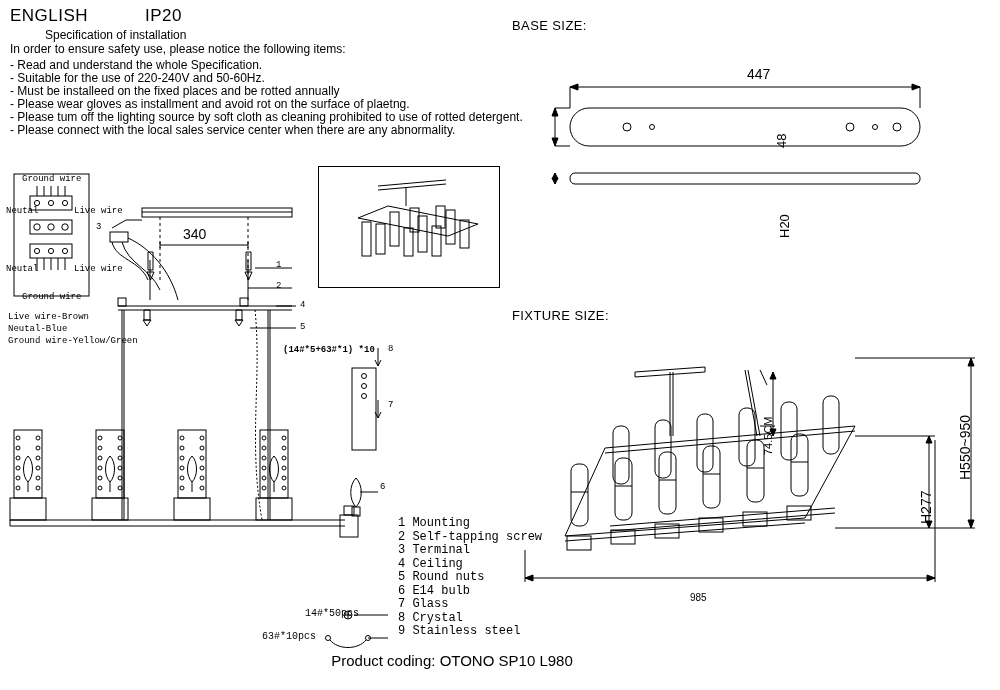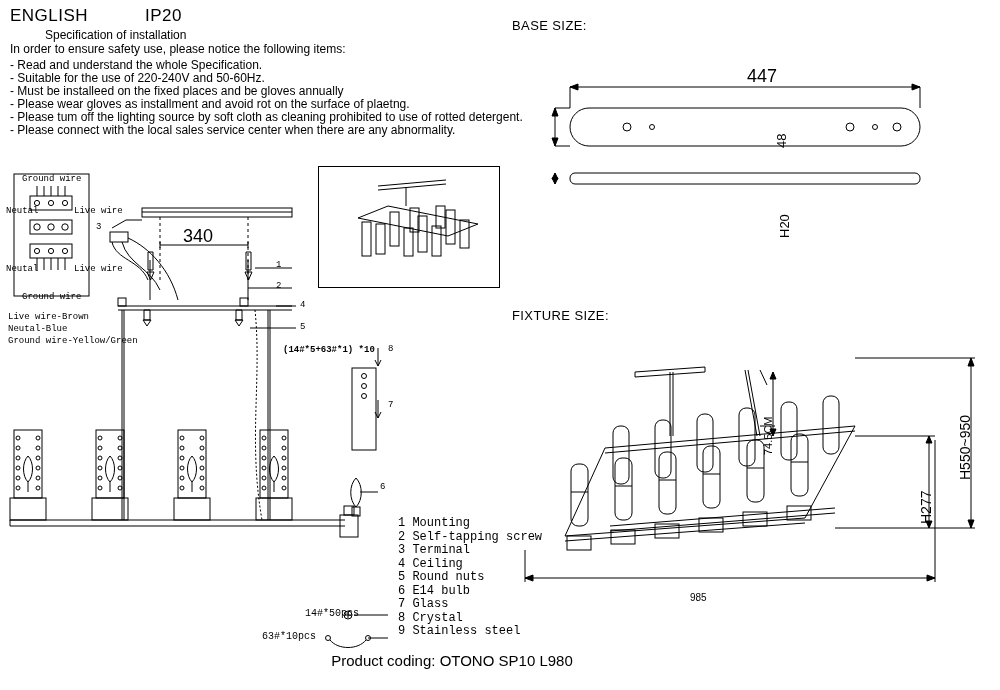--- a/index.html
+++ b/index.html
@@ -6,40 +6,40 @@
   body{
     width:1000px;height:690px;background:#ffffff;
     font-family:"Liberation Sans", sans-serif;
     color:#000;position:relative;overflow:hidden;
   }
   .abs{position:absolute;}
   .ttl{font-size:17px;letter-spacing:.5px;}
   .spec-title{font-size:12px;}
   .spec-line{font-size:12px;line-height:14.6px;}
   .sec-head{font-size:13px;letter-spacing:.4px;}
-  .dim{font-size:18px;}
+  .dim{font-size:14px;}
   .dimv{font-size:13px;writing-mode:vertical-rl;transform:rotate(180deg);}
   .mono{font-family:"Liberation Mono", monospace;}
   .tiny{font-size:9px;}
   .tiny10{font-size:10px;}
   .legend{font-size:12px;line-height:13.5px;}
   .prod{font-size:15px;}
   svg{display:block;}
 </style>
 </head>
 <body>
 
 <div class="abs ttl" style="left:10px;top:6px;">ENGLISH</div>
 <div class="abs ttl" style="left:145px;top:6px;">IP20</div>
 
 <div class="abs spec-title" style="left:10px;top:28px;margin-left:35px;">Specification of installation</div>
 <div class="abs spec-line" style="left:10px;top:42px;">In order to ensure safety use, please notice the following items:</div>
 <div class="abs spec-line" style="left:10px;top:58px;">- Read and understand the whole Specification.</div>
 <div class="abs spec-line" style="left:10px;top:71px;">- Suitable for the use of 220-240V and 50-60Hz.</div>
-<div class="abs spec-line" style="left:10px;top:84px;">- Must be installeed on the fixed places and be gloves annually</div>
+<div class="abs spec-line" style="left:10px;top:84px;">- Must be installeed on the fixed places and be rotted annually</div>
 <div class="abs spec-line" style="left:10px;top:97px;">- Please wear gloves as installment and avoid rot on the surface of plaetng.</div>
 <div class="abs spec-line" style="left:10px;top:110px;">- Please tum off the lighting source by soft cloth as cleaning prohibited to use of rotted detergent.</div>
 <div class="abs spec-line" style="left:10px;top:123px;">- Please connect with the local sales service center when there are any abnormality.</div>
 
 <svg class="abs" style="left:0px;top:160px;" width="500" height="520">
   <g stroke="#000" fill="none" stroke-width="1">
 
     <rect x="14" y="14" width="75" height="122"></rect>
 
     <rect x="30" y="36" width="42" height="14"></rect>

